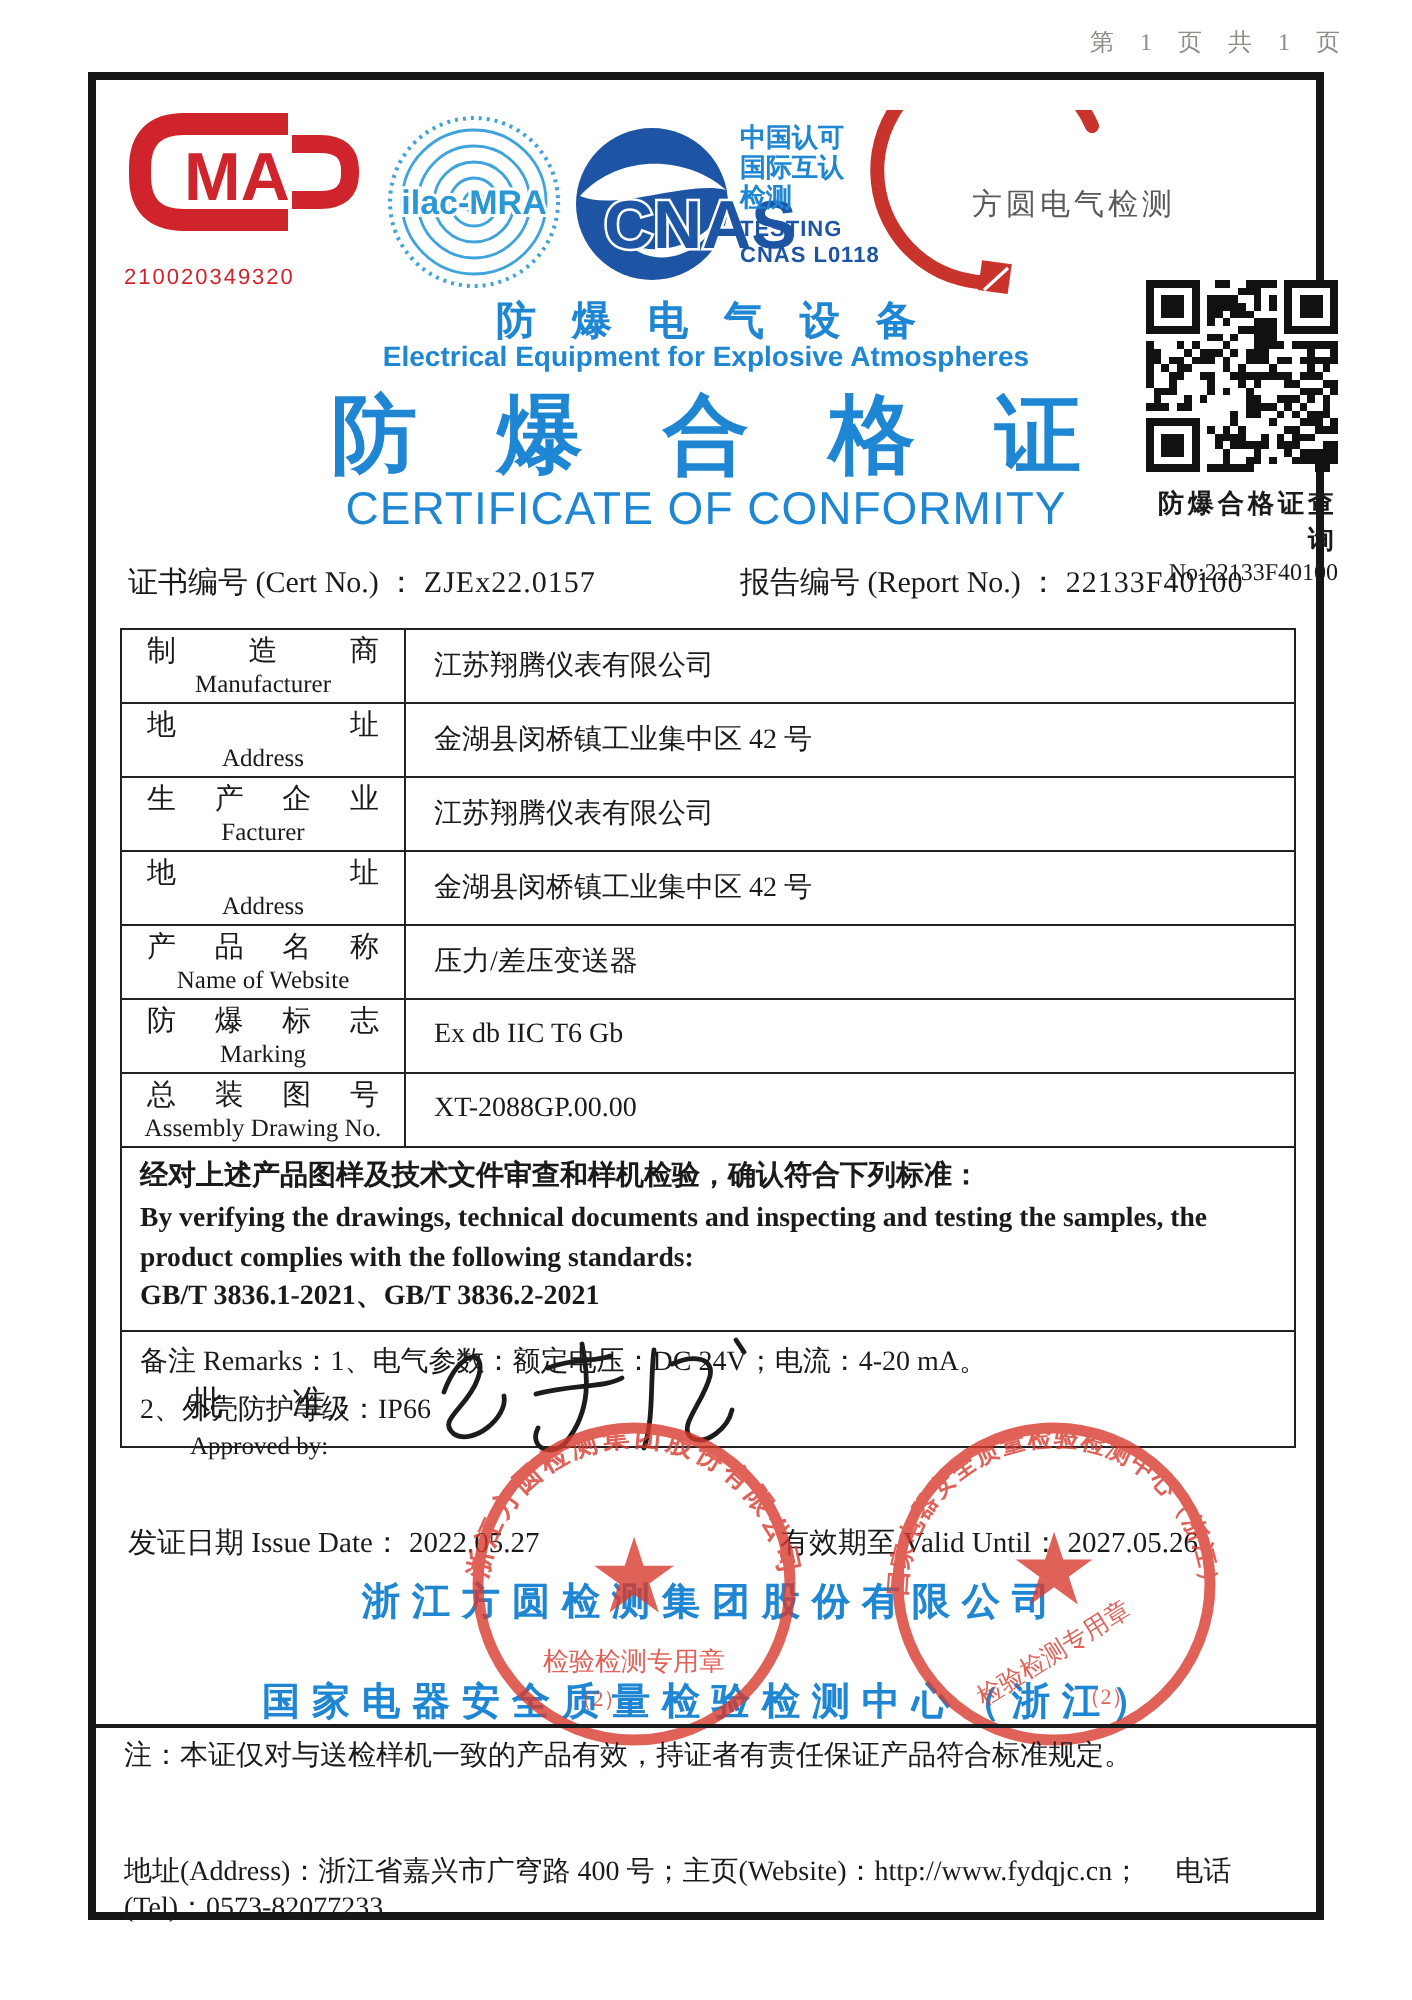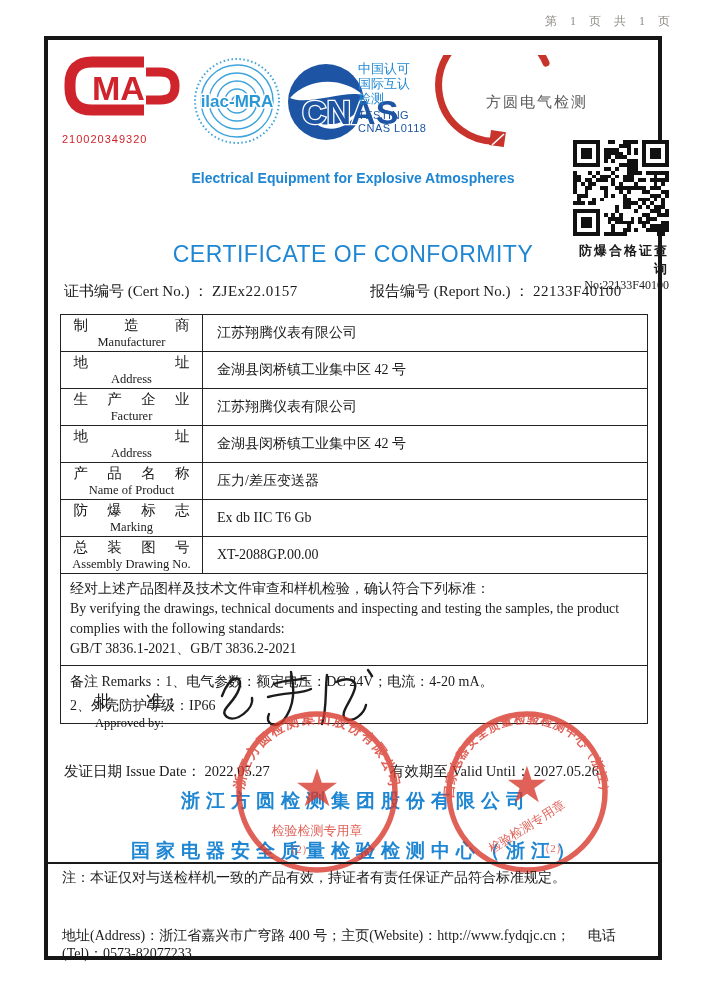--- a/index.html
+++ b/index.html
@@ -9,22 +9,22 @@
   *{box-sizing:border-box; margin:0; padding:0;}
   body{width:706px;height:1000px;overflow:hidden;background:#fbfbfa;
        font-family:"Liberation Serif","DejaVu Serif",serif;color:var(--ink);}
   .page{position:relative;width:706px;height:1000px;background:#fff;}
   .abs{position:absolute;}
   .pageno{top:13px;left:545px;font-size:12px;letter-spacing:5px;color:#8f8c86;}
   .frame{left:44px;top:36px;width:618px;height:924px;border:4px solid #161616;}
   
   .cma-num{left:62px;top:116px;font-family:"Liberation Sans","DejaVu Sans",sans-serif;
            font-weight:normal;font-size:11px;color:var(--brand_red);letter-spacing:1px;margin-top:17px;}
-  .cnas-cap{left:358px;top:62px;font-family:"Liberation Sans","DejaVu Sans",sans-serif;
-            color:var(--accent_blue);font-weight:normal;font-size:13px;line-height:1.15;}
+  .cnas-cap{left:370px;top:62px;font-family:"Liberation Sans","DejaVu Sans",sans-serif;
+            color:var(--accent_blue);font-weight:bold;font-size:13px;line-height:1.15;}
   .cnas-sub{font-size:11px;color:var(--navy);letter-spacing:.5px;margin-top:2px;line-height:1.2;}
   .fy-label{font-family:"Liberation Sans","DejaVu Sans",sans-serif;}
   
   .h-cn-small{left:0;top:147px;width:706px;text-align:center;color:var(--accent_blue);
       font-family:"Liberation Sans","DejaVu Sans",sans-serif;font-weight:bold;
       font-size:20px;letter-spacing:18px;text-indent:18px;}
   .h-en-small{left:0;top:170px;width:706px;text-align:center;color:var(--accent_blue);
       font-family:"Liberation Sans","DejaVu Sans",sans-serif;font-weight:bold;font-size:14px;}
   .h-cn-big{left:0;top:189px;width:706px;text-align:center;color:var(--accent_blue);
       font-family:"Liberation Sans","DejaVu Sans",sans-serif;font-weight:bold;
@@ -39,21 +39,21 @@
   .certline{left:64px;top:282px;width:584px;font-size:15px;}
   .certline .rep{position:absolute;left:306px;top:0;}
   .mono-no{letter-spacing:.5px;}
   
   table.main{left:60px;top:314px;width:588px;border-collapse:collapse;position:absolute;}
   table.main td{border:1.5px solid #222;font-size:14px;vertical-align:middle;}
   td.lbl{width:142px;height:31px;text-align:center;padding:1px 8px;}
   td.lbl .cn{width:116px;margin:0 auto;text-align:justify;text-align-last:justify;font-size:14.5px;}
   td.lbl .en{font-size:12.5px;text-align:center;}
   td.val{padding-left:14px;font-size:14.5px;}
-  td.stmt{padding:5px 9px;height:76px;line-height:1.45;}
+  td.stmt{padding:5px 9px;height:76px;line-height:1.45;font-weight:bold;}
   td.stmt .en{font-size:13.8px;}
   td.rmk{padding:4px 9px;height:46px;line-height:1.75;font-size:14.5px;}
   
   .approve{left:95px;top:690px;}
   .approve .cn{font-size:17px;}
   .approve .en{font-size:12.5px;margin-top:3px;}
   .sig{left:208px;top:662px;}
   
   .dates{left:64px;top:762px;width:584px;font-size:14.5px;}
   .dates .valid{position:absolute;left:326px;top:0;}
@@ -114,21 +114,23 @@
     </div>
   </div>
 
   <svg class="abs" style="left:428px;top:55px" width="200" height="100" viewBox="0 0 200 100">
     <path d="M118 8 A56 56 0 1 0 72 86" fill="none" stroke="#c8332b" stroke-width="7" stroke-linecap="round"></path>
     <rect x="62" y="76" width="15" height="15" fill="#c8332b" transform="rotate(8 69 83)"></rect>
     <path d="M64 90 L76 79" stroke="#fff" stroke-width="1.6"></path>
     <text x="58" y="52" class="fy-label" font-family="Liberation Sans, DejaVu Sans, sans-serif" font-size="15" letter-spacing="2" fill="#5a5a5a">方圆电气检测</text>
   </svg>
 
+  <div class="abs h-cn-small">防爆电气设备</div>
   <div class="abs h-en-small">Electrical Equipment for Explosive Atmospheres</div>
+  <div class="abs h-cn-big">防爆合格证</div>
   <div class="abs h-en-big">CERTIFICATE OF CONFORMITY</div>
 
   <div class="abs qr">
     <svg id="qr-svg" width="96" height="96" viewBox="0 0 25 25" shape-rendering="crispEdges">
         <rect x="0" y="0" width="25" height="25" fill="#fff"></rect>
         <rect x="0" y="0" width="7" height="7" fill="#111"></rect>
         <rect x="1" y="1" width="5" height="5" fill="#fff"></rect>
         <rect x="2" y="2" width="3" height="3" fill="#111"></rect>
         <rect x="18" y="0" width="7" height="7" fill="#111"></rect>
         <rect x="19" y="1" width="5" height="5" fill="#fff"></rect>
@@ -397,21 +399,21 @@
     <tr>
       <td class="lbl">
             <div class="cn">地 址</div>
           <div class="en">Address</div>
           </td>
       <td class="val">金湖县闵桥镇工业集中区 42 号</td>
     </tr>
     <tr>
       <td class="lbl">
             <div class="cn">产 品 名 称</div>
-          <div class="en">Name of Product</div>
+          <div class="en">Name of Website</div>
           </td>
       <td class="val">压力/差压变送器</td>
     </tr>
     <tr>
       <td class="lbl">
             <div class="cn">防 爆 标 志</div>
           <div class="en">Marking</div>
           </td>
       <td class="val">Ex db IIC T6 Gb</td>
     </tr>

